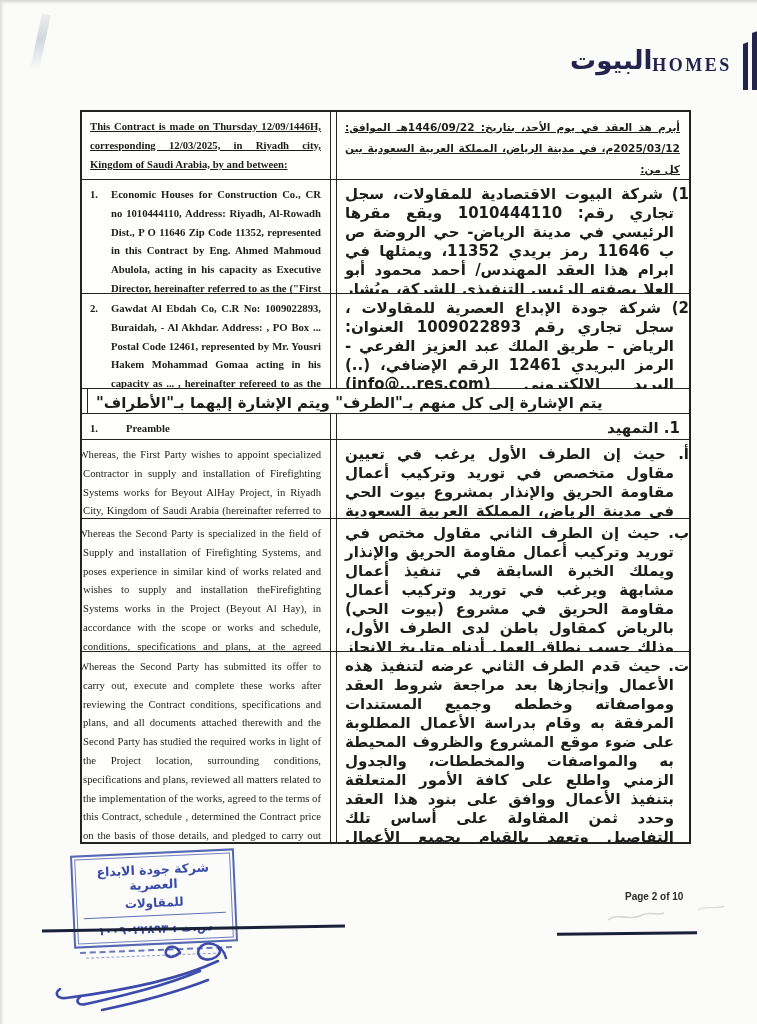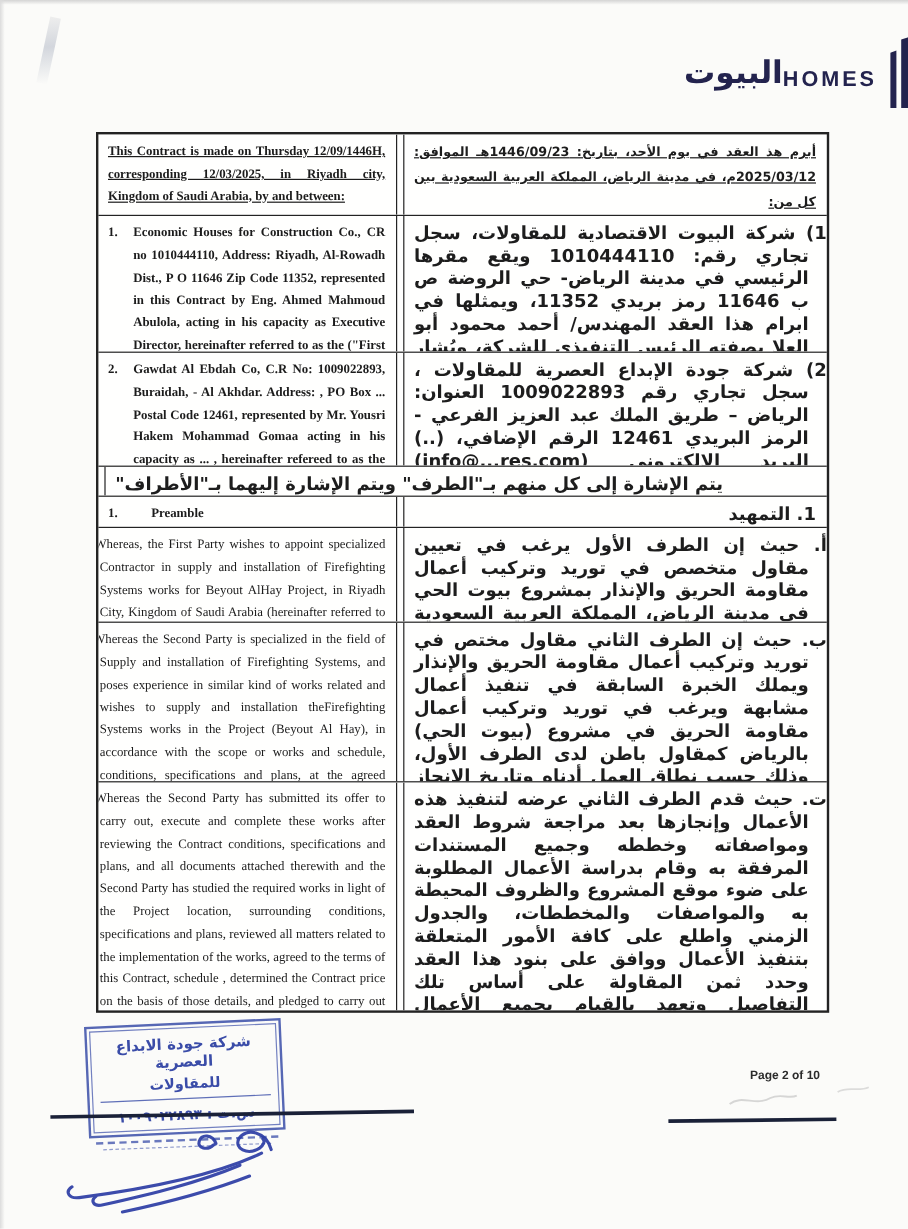--- a/index.html
+++ b/index.html
@@ -10,21 +10,21 @@
   .edge-left{position:absolute;top:0;left:0;bottom:0;width:4px;
              background:linear-gradient(90deg,#dcdcdc,rgba(255,255,255,0))}
   .crease{position:absolute;left:36px;top:14px;width:9px;height:56px;
           background:linear-gradient(165deg,#ececec,#ccd0d8 45%,rgba(255,255,255,0));
           transform:rotate(12deg);opacity:.85}
 
   
   .logo{position:absolute;left:570px;top:24px;display:flex;align-items:center;gap:8px}
   .logo-text{display:flex;flex-direction:row;align-items:flex-end}
   .logo-ar{font-family:"DejaVu Sans",sans-serif;font-weight:700;font-size:26px;color:#23234e;line-height:32px}
-  .logo-en{font-family:Liberation Sans, sans-serif;font-weight:700;font-size:18px;
+  .logo-en{font-family:Liberation Serif, serif;font-weight:700;font-size:18px;
            letter-spacing:2.5px;color:#23234e;line-height:21px}
 
   
   .ctable{position:absolute;left:80px;top:110px;width:611px;border:2px solid #232323;background:#fffffe;box-sizing:border-box}
   .crow{display:flex;border-bottom:1.8px solid #232323;box-sizing:border-box;overflow:hidden}
   .crow:last-child{border-bottom:none}
   .cell-en{width:249px;box-sizing:border-box;border-right:1.6px solid #232323;
            padding:5px 9px 3px 8px;overflow:hidden}
   .cgap{width:5px}
   .cell-ar{flex:1;box-sizing:border-box;border-left:1.6px solid #232323;padding:5px 9px 3px 8px;
@@ -90,21 +90,21 @@
       <path d="M42 17 L48 22 L48 35" fill="none" stroke="#3c3ccc" stroke-width="2"></path>
     </svg>
   </span>
 </div>
 
 <div class="ctable">
 
   <div class="crow r-header">
     <div class="cell-en en-text b u">This Contract is made on Thursday 12/09/1446H, corresponding 12/03/2025, in Riyadh city, Kingdom of Saudi Arabia, by and between:</div>
     <div class="cgap"></div>
-    <div class="cell-ar ar-header u">أبرم هذ العقد في يوم الأحد، بتاريخ: 1446/09/23هـ الموافق: 2025/03/12م، في مدينة الرياض، المملكة العربية السعودية بين كل من:</div>
+    <div class="cell-ar ar-header u">أبرم هذ العقد في يوم الأحد، بتاريخ: 1446/09/22هـ الموافق: 2025/03/12م، في مدينة الرياض، المملكة العربية السعودية بين كل من:</div>
   </div>
 
   <div class="crow r-p1">
     <div class="cell-en en-text b">
       <div class="num-row">
         <span class="num">1.</span>
         <span class="num-body">Economic Houses for Construction Co., CR no 1010444110, Address: Riyadh, Al-Rowadh Dist., P O 11646  Zip Code 11352, represented in this Contract by Eng. Ahmed Mahmoud Abulola, acting in his capacity as Executive Director, hereinafter referred to as the ("First Party / Main Contractor");</span>
       </div>
     </div>
     <div class="cgap"></div>

